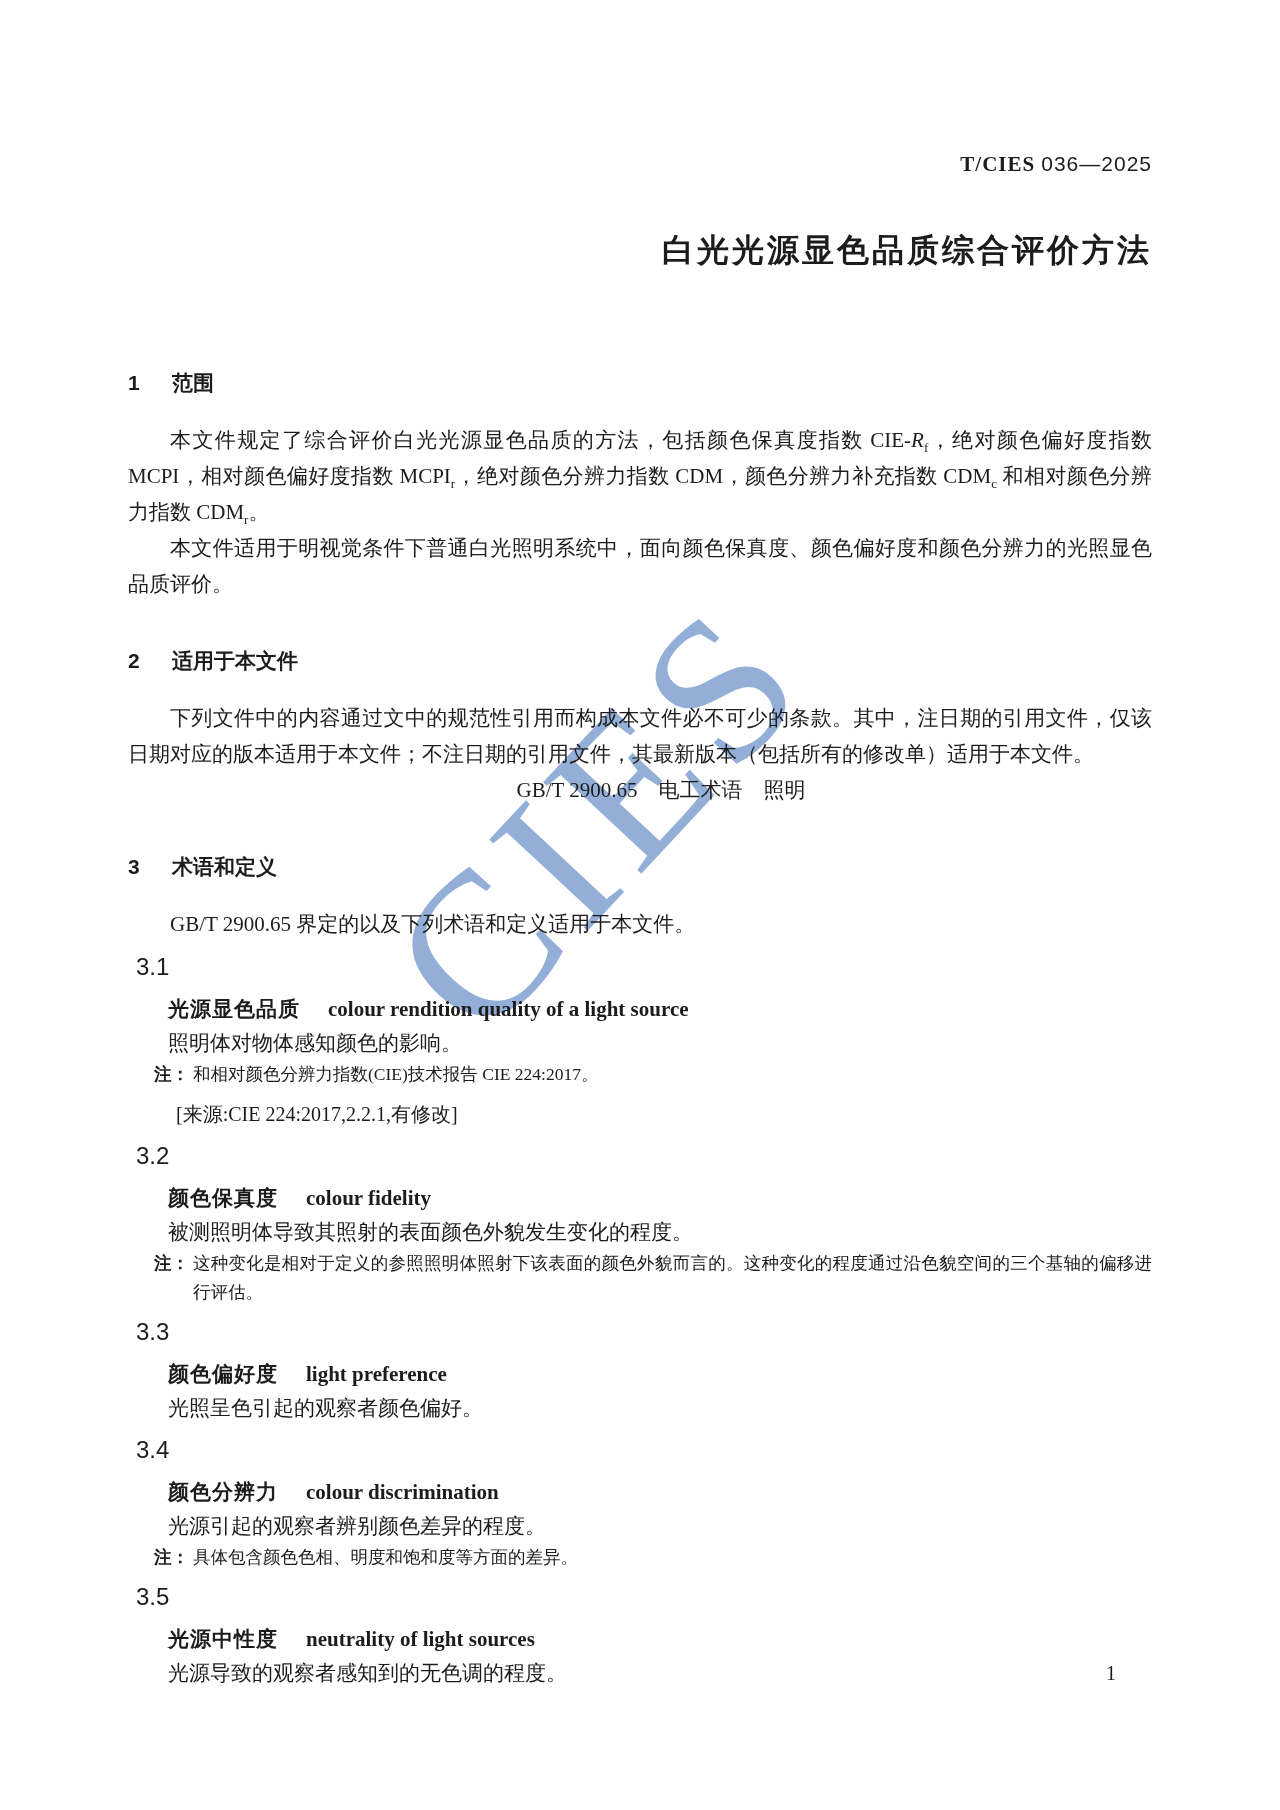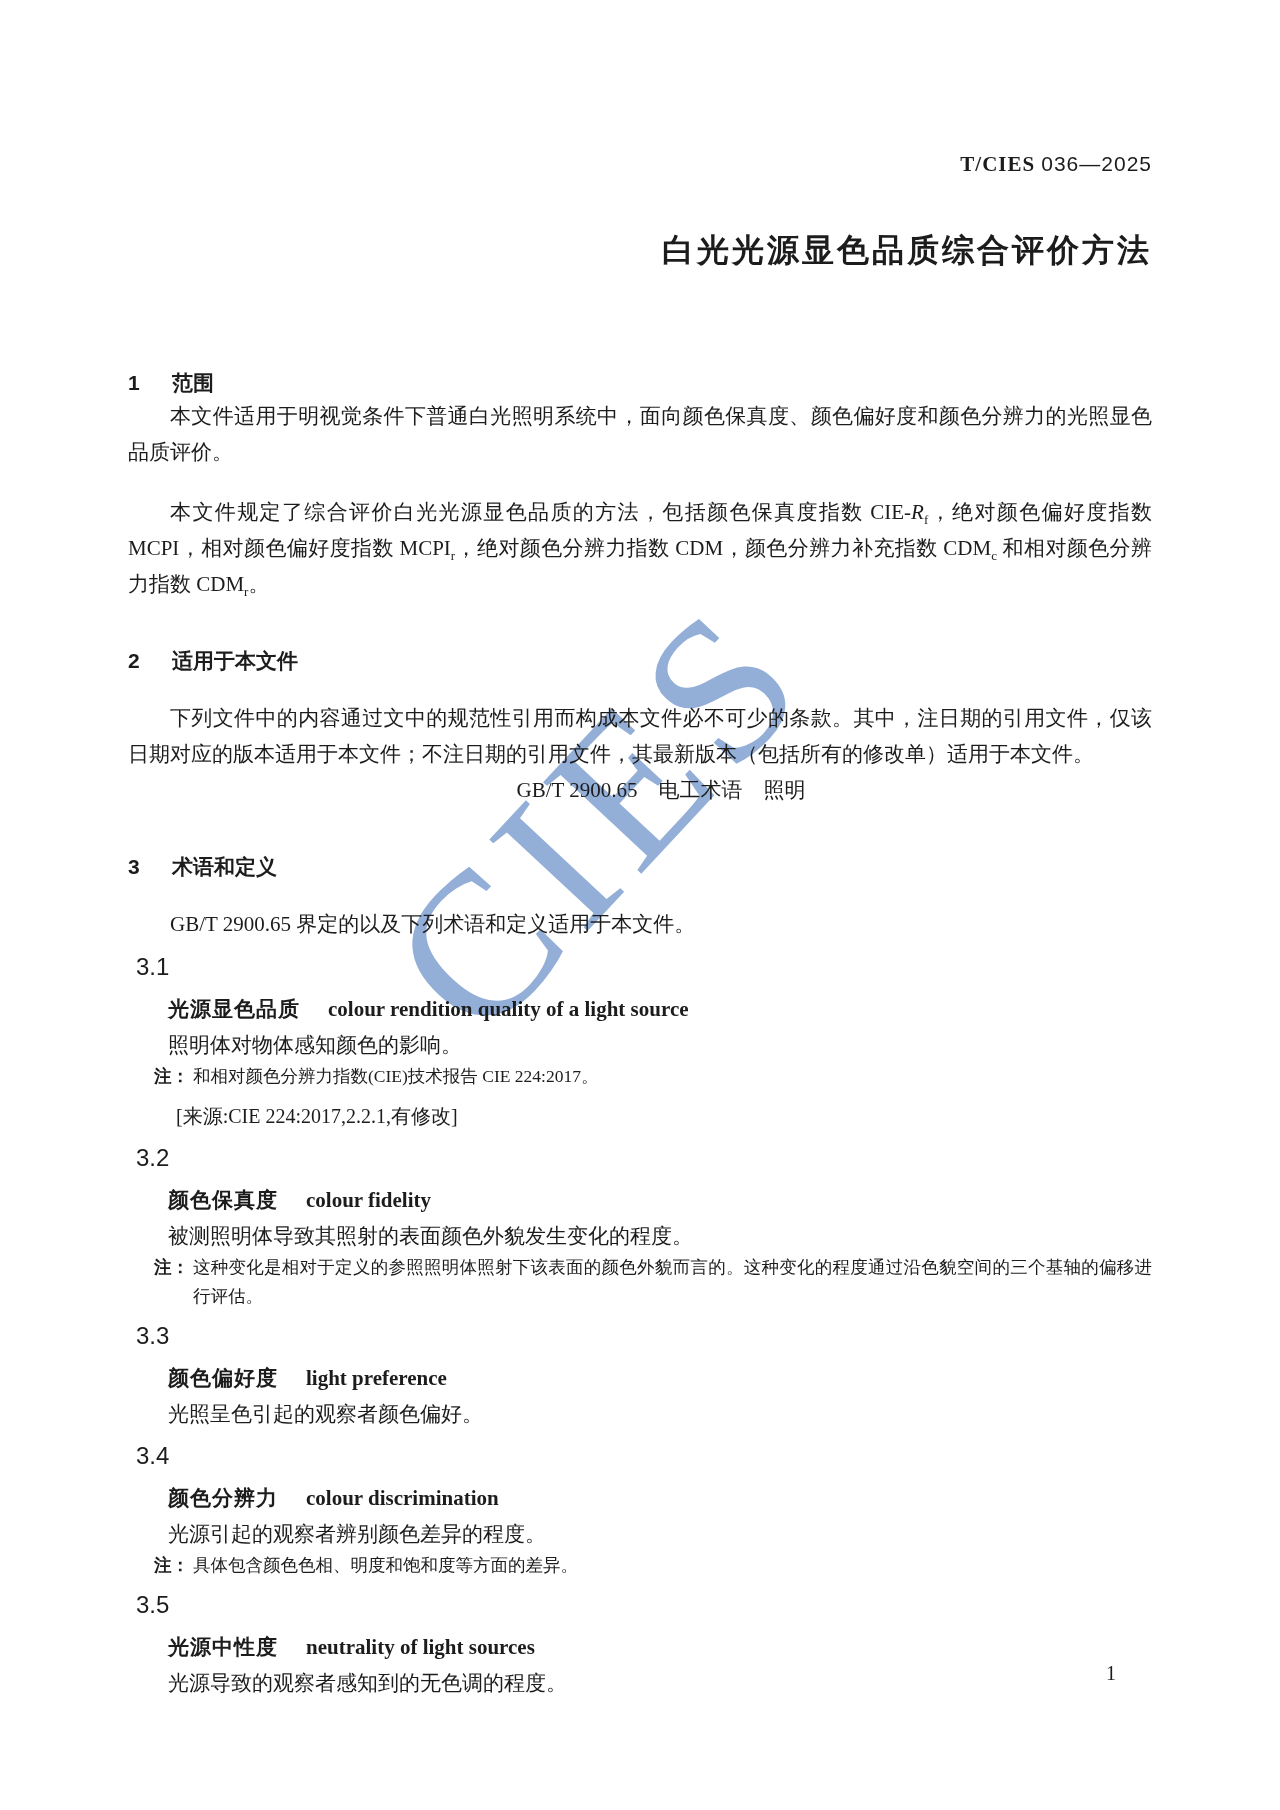--- a/index.html
+++ b/index.html
@@ -73,21 +73,21 @@
   .it{font-style:italic;}
   
   .term-no{
     font-family:"Liberation Sans","DejaVu Sans",sans-serif;
     font-size:24px;line-height:34px;margin:8px;
   }
   .term-line{
     font-size:21px;line-height:34px;margin:0;padding-left:40px;
   }
   .term-zh{
-    font-family:Liberation Mono, monospace;
+    font-family:Liberation Serif, serif;
     font-weight:bold;letter-spacing:1px;
   }
   .term-en{
     font-family:Liberation Serif, serif;
     font-weight:bold;margin-left:28px;text-align:center;
   }
   .term-def{font-size:21px;line-height:34px;margin:0;padding-left:40px;}
   .term-note{
     display:flex;
     font-size:17.5px;line-height:29px;margin:0;padding-left:26px;
@@ -116,22 +116,22 @@
     <span class="prefix">T/CIES</span><span class="num">036—2025</span>
   </div>
 
   <div class="content">
 
     <h1 class="doc-title">白光光源显色品质综合评价方法</h1>
 
     <h2 class="sec-h h-scope">
       <span class="sec-num">1</span><span>范围</span>
     </h2>
+    <p class="body-p mt24"><span>本文件规定了综合评价白光光源显色品质的方法，包括颜色保真度指数 CIE-</span><span class="it">R</span><sub>f</sub><span>，绝对颜色偏好度指数 MCPI，相对颜色偏好度指数 MCPI</span><sub>r</sub><span>，绝对颜色分辨力指数 CDM，颜色分辨力补充指数 CDM</span><sub>c</sub><span> 和相对颜色分辨力指数 CDM</span><sub>r</sub><span>。</span></p>
     <p class="body-p">本文件适用于明视觉条件下普通白光照明系统中，面向颜色保真度、颜色偏好度和颜色分辨力的光照显色品质评价。</p>
-    <p class="body-p mt24"><span>本文件规定了综合评价白光光源显色品质的方法，包括颜色保真度指数 CIE-</span><span class="it">R</span><sub>f</sub><span>，绝对颜色偏好度指数 MCPI，相对颜色偏好度指数 MCPI</span><sub>r</sub><span>，绝对颜色分辨力指数 CDM，颜色分辨力补充指数 CDM</span><sub>c</sub><span> 和相对颜色分辨力指数 CDM</span><sub>r</sub><span>。</span></p>
 
     <h2 class="sec-h h-normative">
       <span class="sec-num">2</span><span>适用于本文件</span>
     </h2>
     <p class="body-p mt24">下列文件中的内容通过文中的规范性引用而构成本文件必不可少的条款。其中，注日期的引用文件，仅该日期对应的版本适用于本文件；不注日期的引用文件，其最新版本（包括所有的修改单）适用于本文件。</p>
     <p class="ref-line">GB/T 2900.65　电工术语　照明</p>
 
     <h2 class="sec-h h-terms">
       <span class="sec-num">3</span><span>术语和定义</span>
     </h2>

